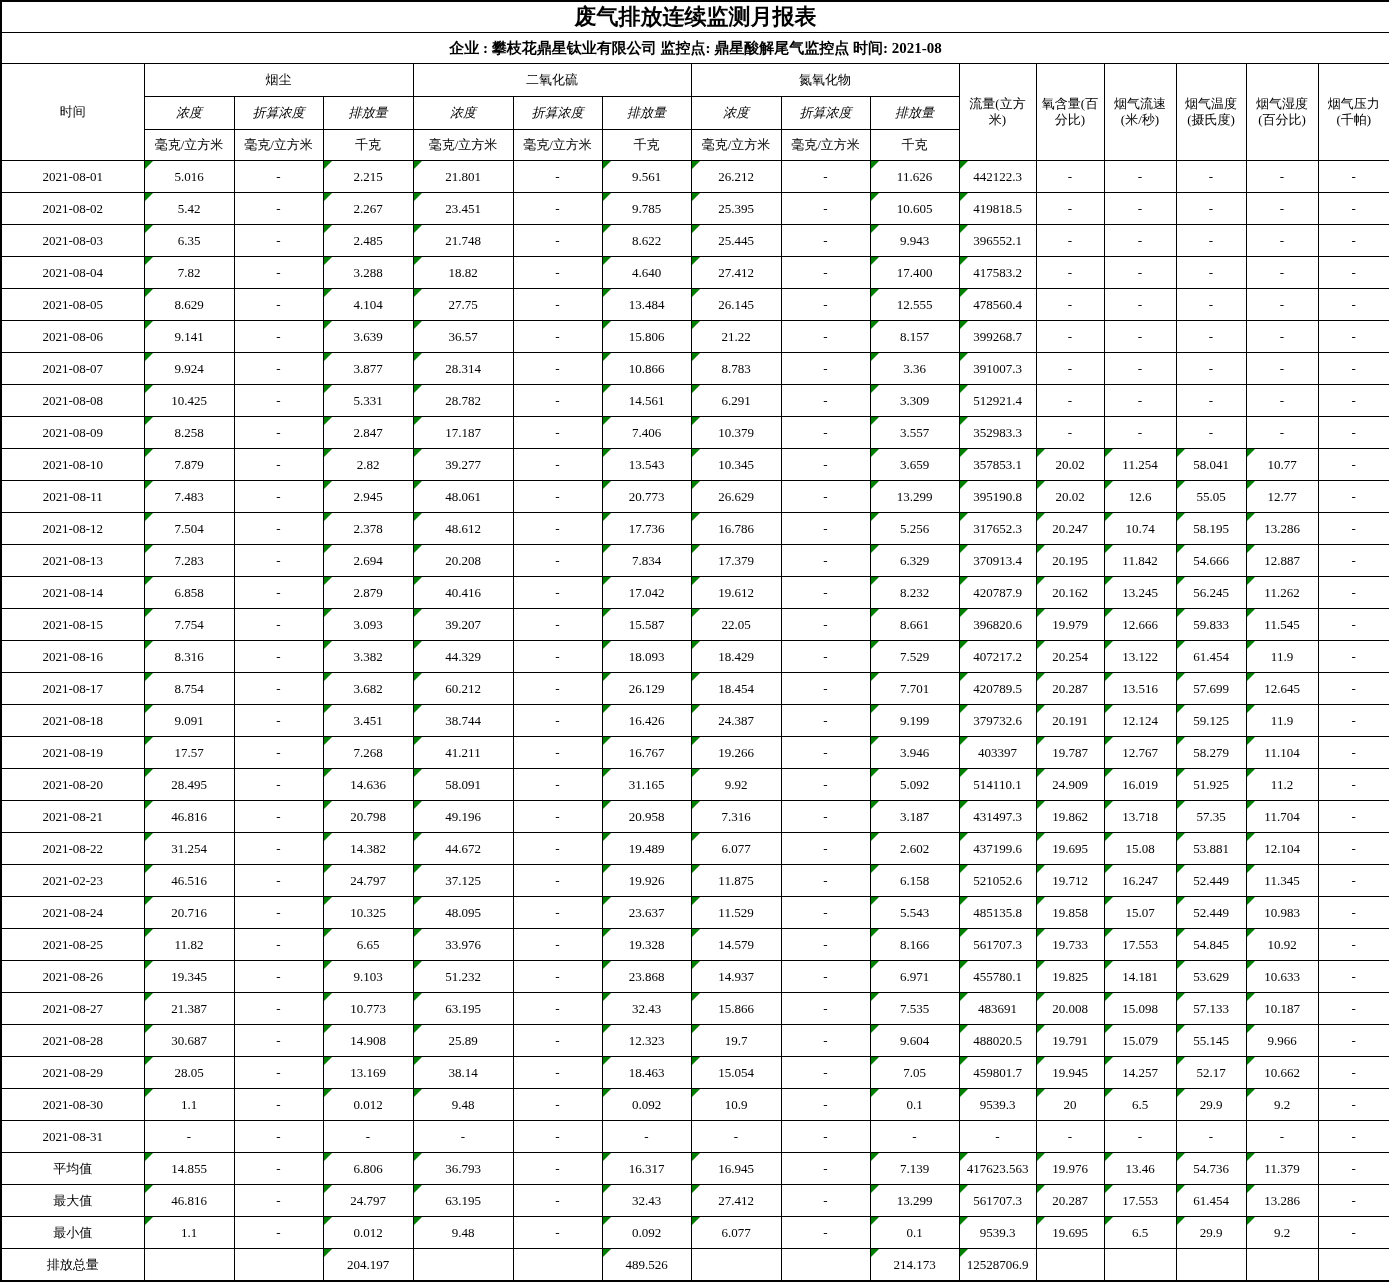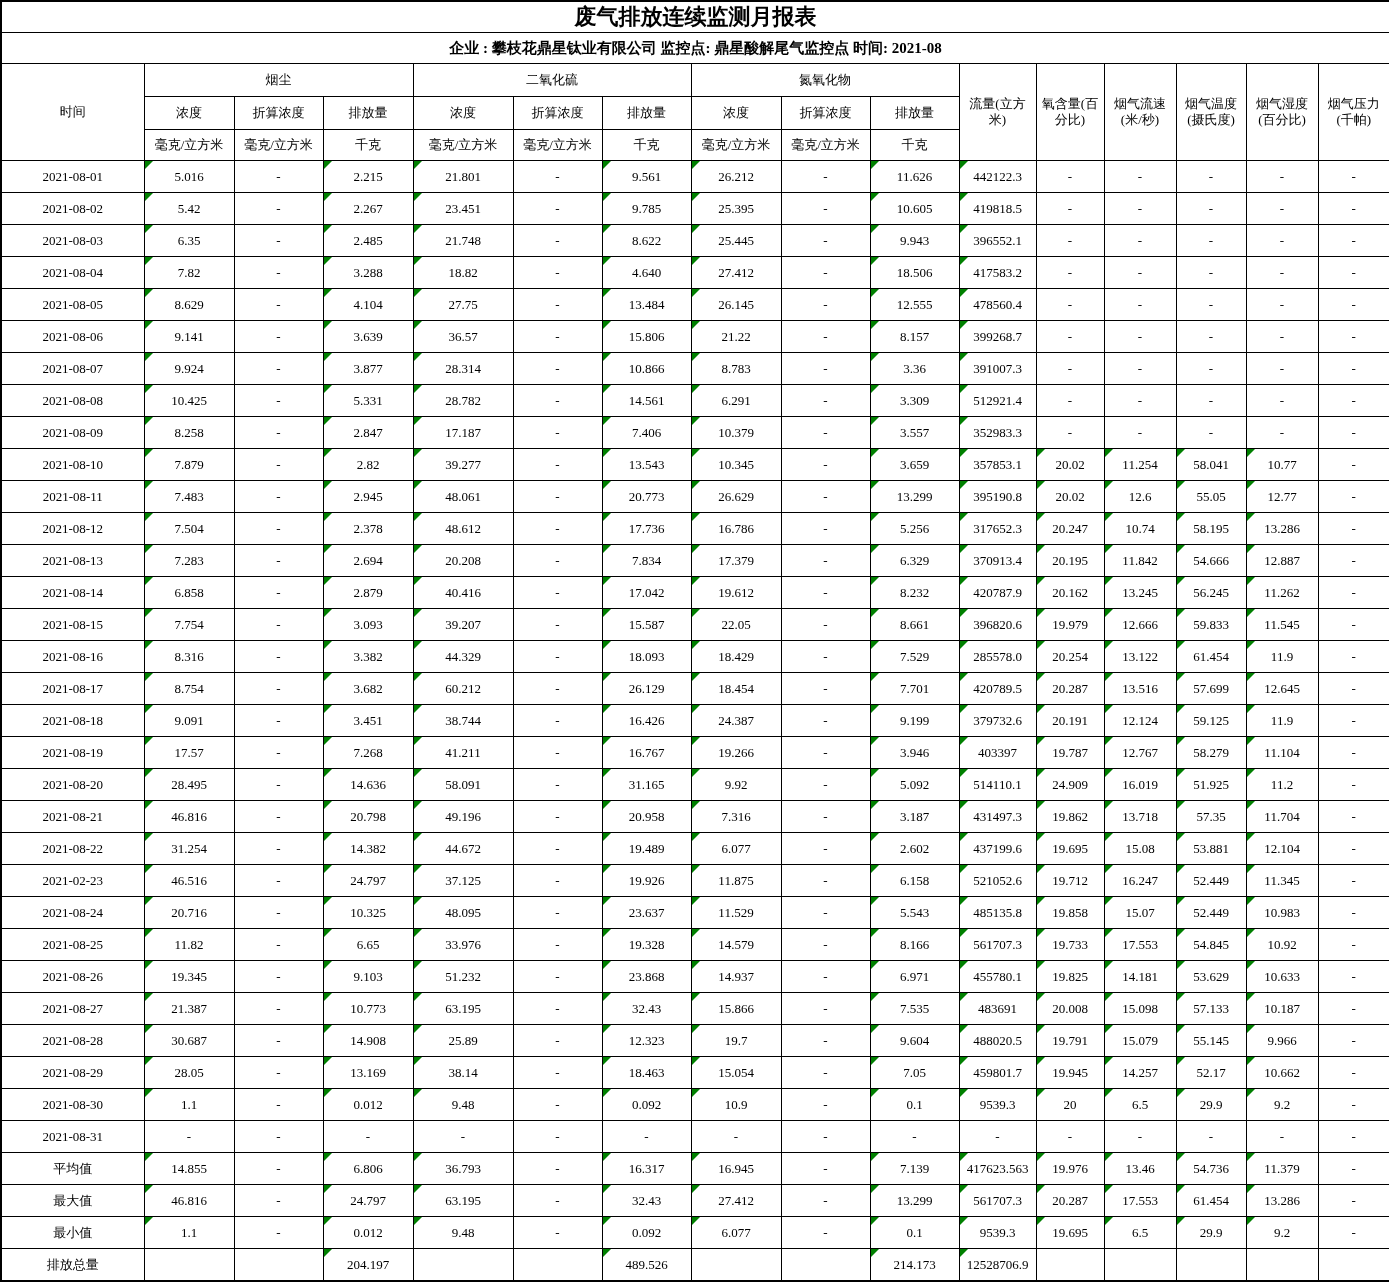--- a/index.html
+++ b/index.html
@@ -30,21 +30,21 @@
     height: 30px;
     word-break: keep-all;
   }
   td.subtitle-cell {
     font-size: 15px;
     font-weight: bold;
     height: 30px;
     word-break: keep-all;
   }
   tr.hdr-group td { height: 32px; }
-  tr.hdr-sub td   { height: 32px; }
+  tr.hdr-sub td   { height: 32px; font-style: italic; }
   tr.hdr-unit td  { height: 30px; }
   tbody td { height: 31px; }
   
   td.marked::before {
     content: "";
     position: absolute;
     top: 0; left: 0;
     width: 0; height: 0;
     border: 4px solid transparent;
     border-top-color: #008000;
@@ -174,21 +174,21 @@
         <tr>
           <td>2021-08-04</td>
           <td class="marked">7.82</td>
           <td>-</td>
           <td class="marked">3.288</td>
           <td class="marked">18.82</td>
           <td>-</td>
           <td class="marked">4.640</td>
           <td class="marked">27.412</td>
           <td>-</td>
-          <td class="marked">18.506</td>
+          <td class="marked">17.400</td>
           <td class="marked">417583.2</td>
           <td>-</td>
           <td>-</td>
           <td>-</td>
           <td>-</td>
           <td>-</td>
         </tr>
         <tr>
           <td>2021-08-05</td>
           <td class="marked">8.629</td>
@@ -391,21 +391,21 @@
           <td>2021-08-16</td>
           <td class="marked">8.316</td>
           <td>-</td>
           <td class="marked">3.382</td>
           <td class="marked">44.329</td>
           <td>-</td>
           <td class="marked">18.093</td>
           <td class="marked">18.429</td>
           <td>-</td>
           <td class="marked">7.529</td>
-          <td class="marked">285578.0</td>
+          <td class="marked">407217.2</td>
           <td class="marked">20.254</td>
           <td class="marked">13.122</td>
           <td class="marked">61.454</td>
           <td class="marked">11.9</td>
           <td>-</td>
         </tr>
         <tr>
           <td>2021-08-17</td>
           <td class="marked">8.754</td>
           <td>-</td>

